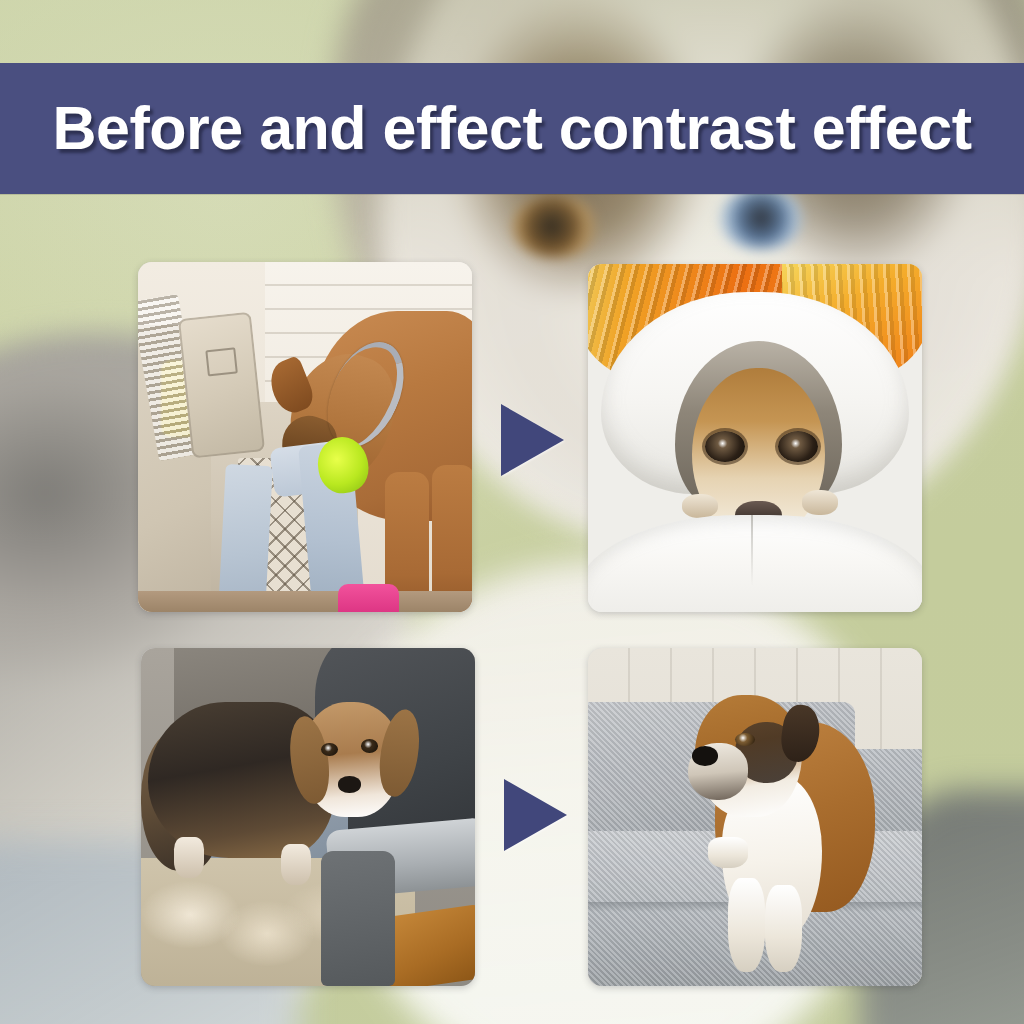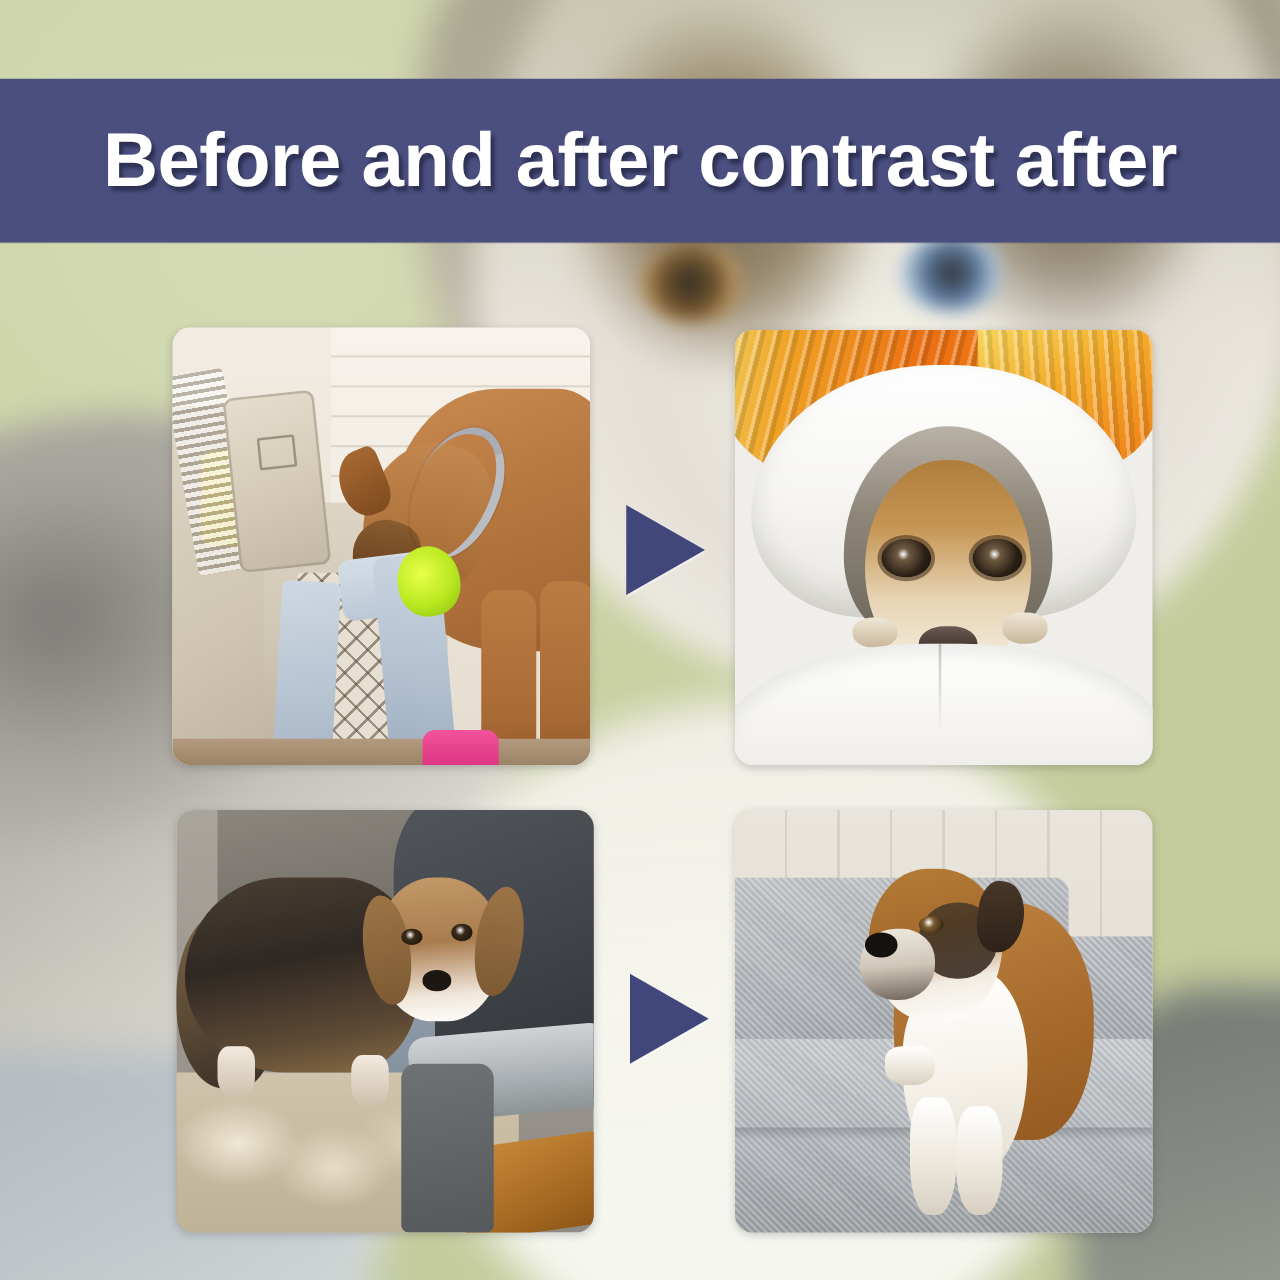--- a/index.html
+++ b/index.html
@@ -586,21 +586,21 @@
     <div class="bg-eye-l"></div>
     <div class="bg-eye-r"></div>
     <div class="bg-fur-left"></div>
     <div class="bg-chest"></div>
     <div class="bg-grey-right"></div>
     <div class="bg-grey-left"></div>
     <div class="bg-veil"></div>
   </div>
 
   <div class="banner">
-    <div class="banner-title">Before and after contrast after</div>
+    <div class="banner-title">Before and effect contrast effect</div>
   </div>
 
   <div class="grid">
 
     <div class="card card-tl">
       <div class="scene">
         <div class="tl-wall"></div>
         <div class="tl-panel"></div>
         <div class="tl-sofa"></div>
         <div class="tl-pillow"></div>

